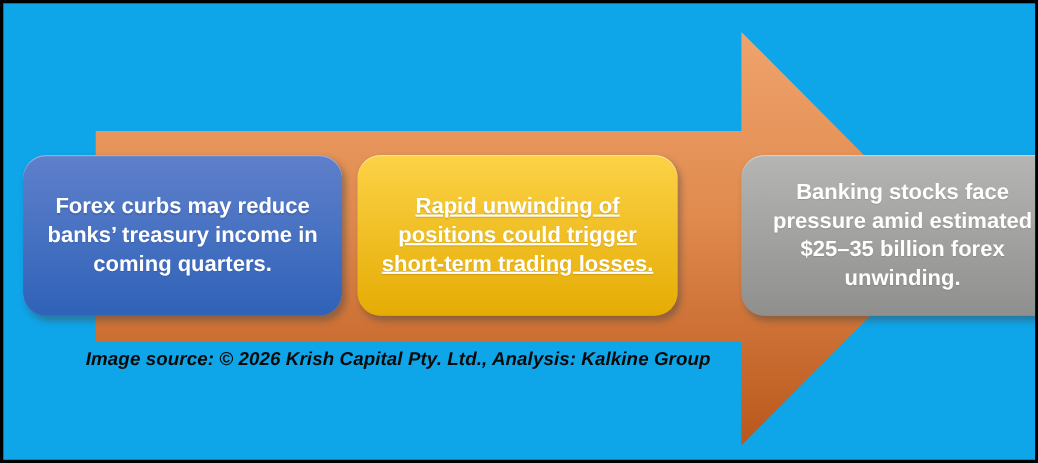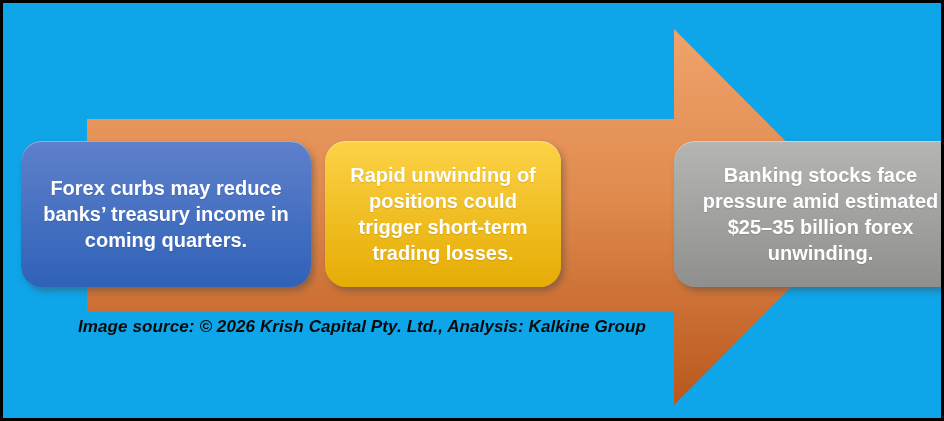--- a/index.html
+++ b/index.html
@@ -38,21 +38,21 @@
     box-sizing: border-box;
     color: #ffffff;
     font-weight: 700;
     font-size: 20px;
     line-height: 1.3;
     box-shadow: 3px 4px 6px rgba(70,70,70,0.45),
                 inset 0 1px 0 rgba(255,255,255,0.35);
     text-shadow: 0 1px 1px rgba(0,0,0,0.12);
   }
   .box-blue   { left: 18px;  width: 290px; }
-  .box-yellow { left: 322px; width: 236px; }
+  .box-yellow { left: 322px; width: 291px; text-decoration: underline; }
   .box-gray   { left: 631px; width: 293px; }
   .caption {
     position: absolute;
     left: 66px;
     top: 314px;
     width: 586px;
     z-index: 2;
     text-align: center;
     color: #0a0a0a;
     font-size: 17px;

